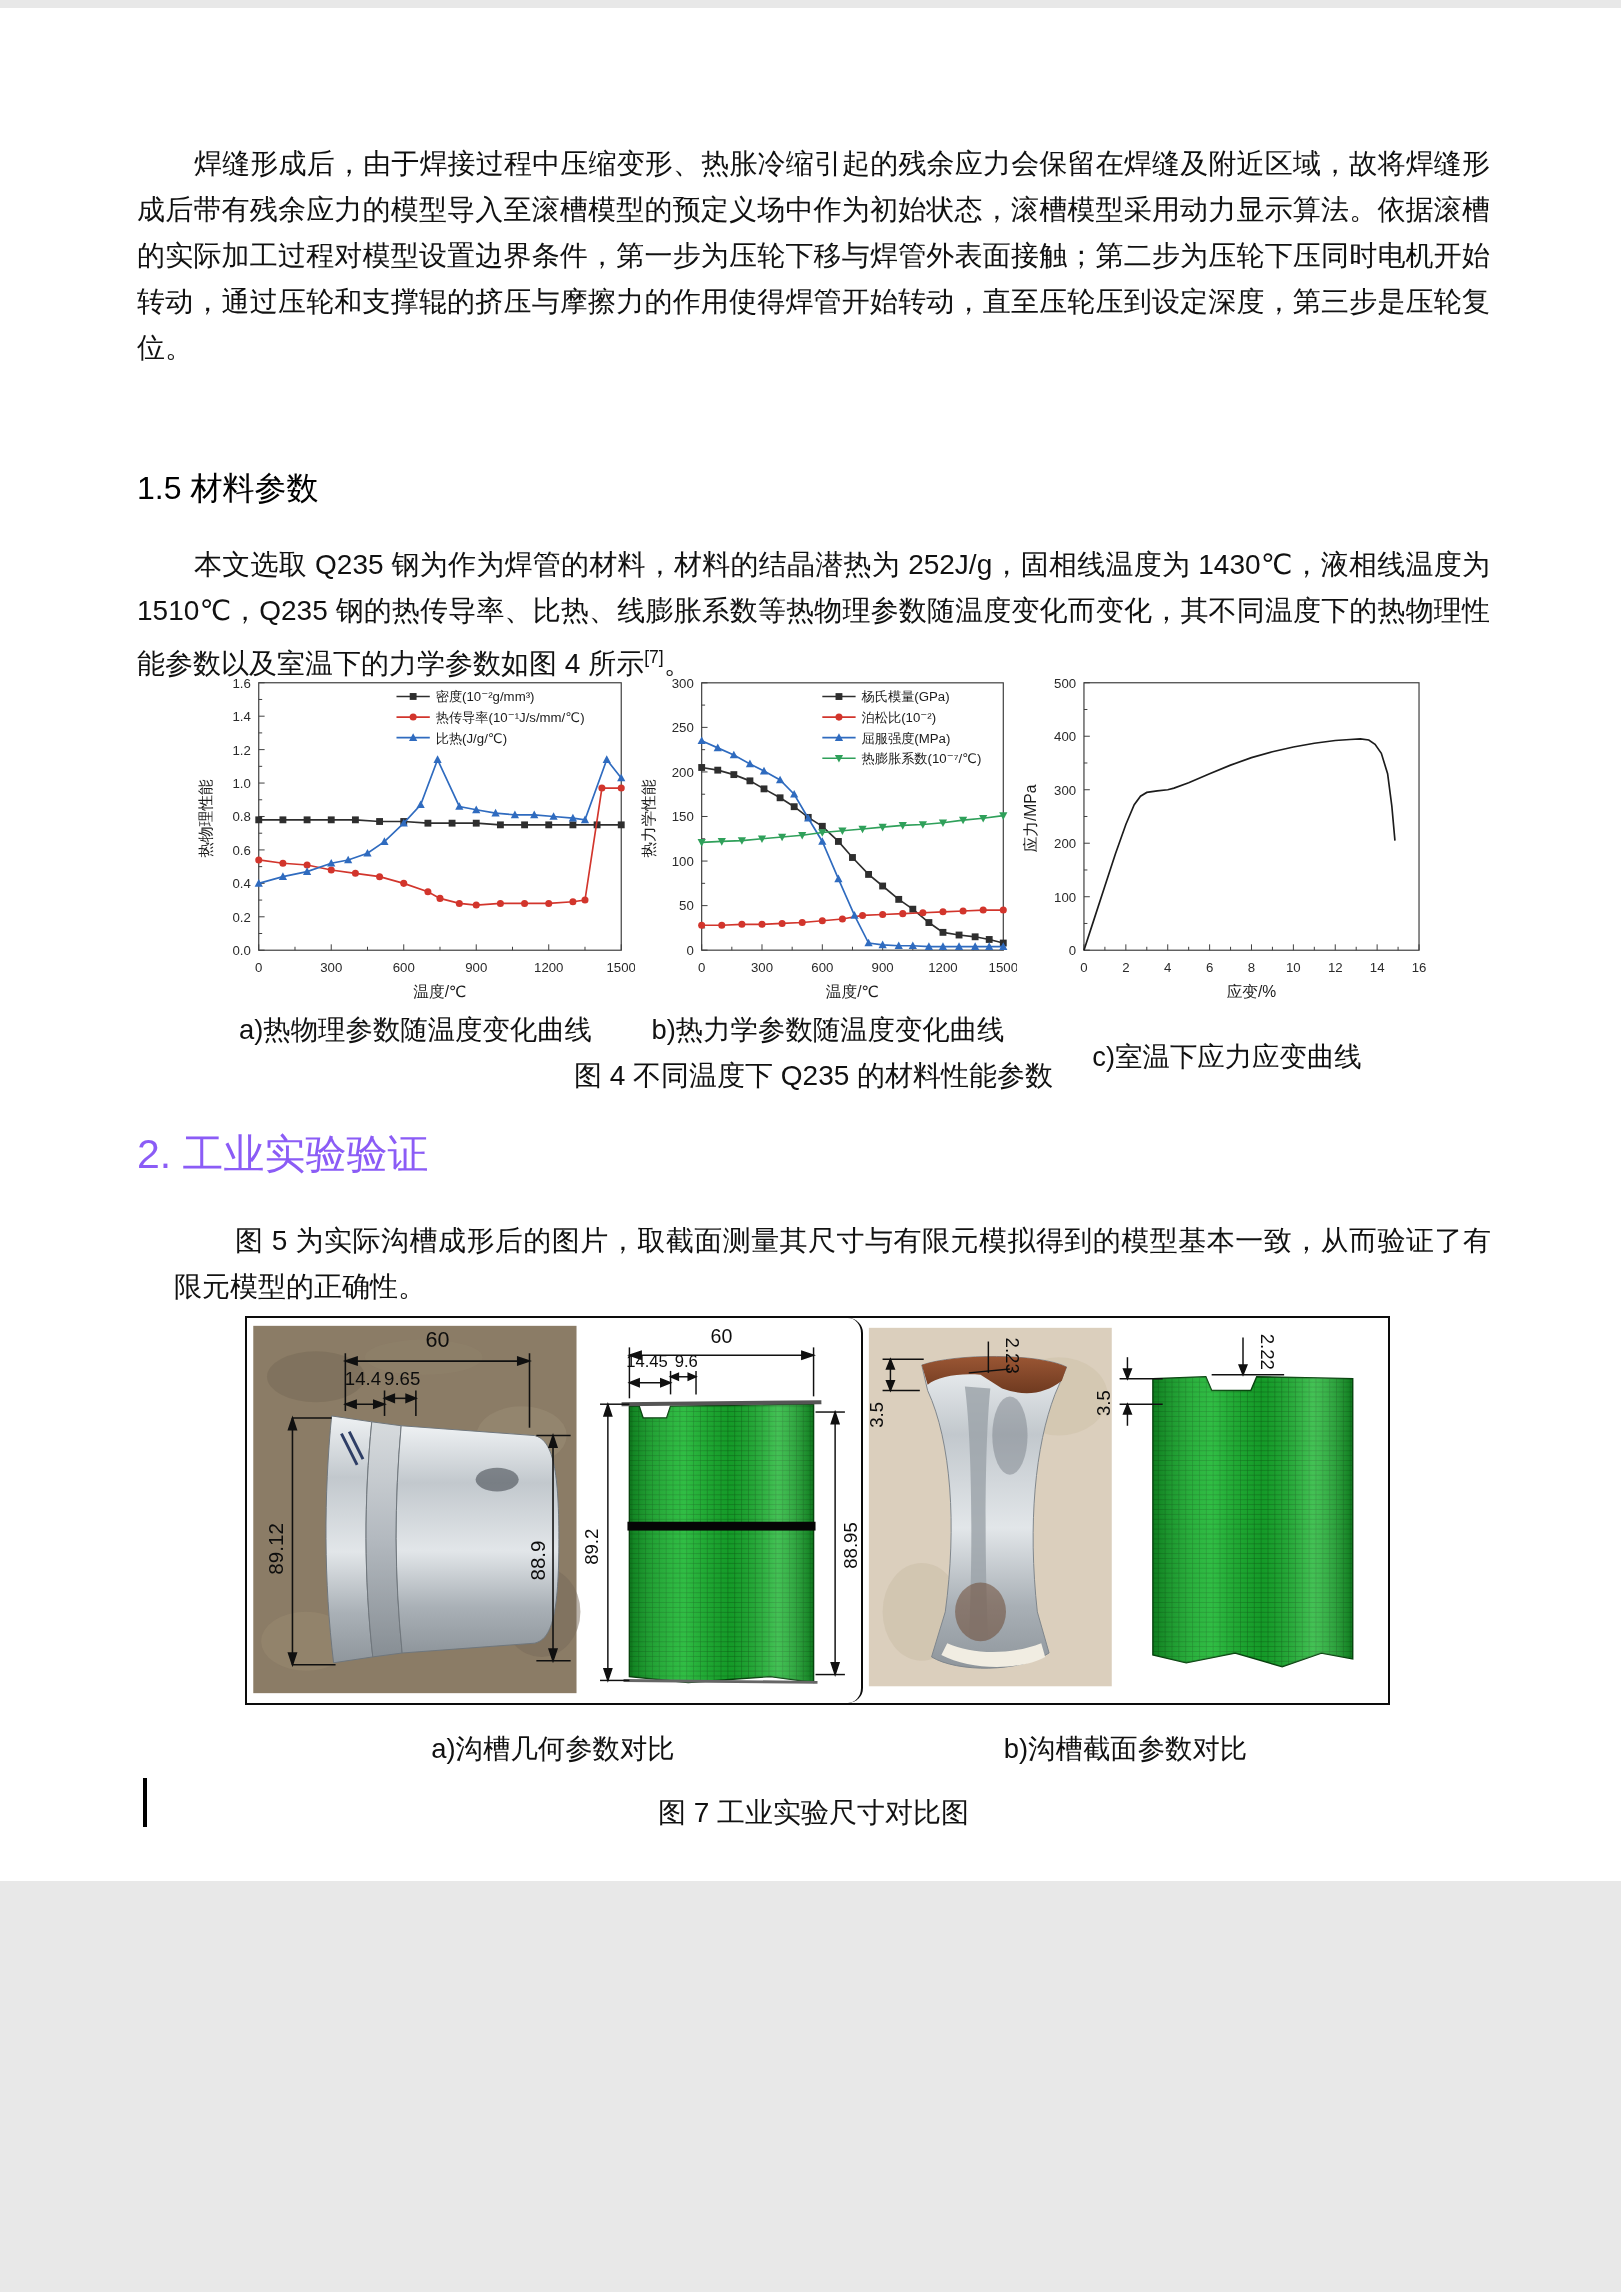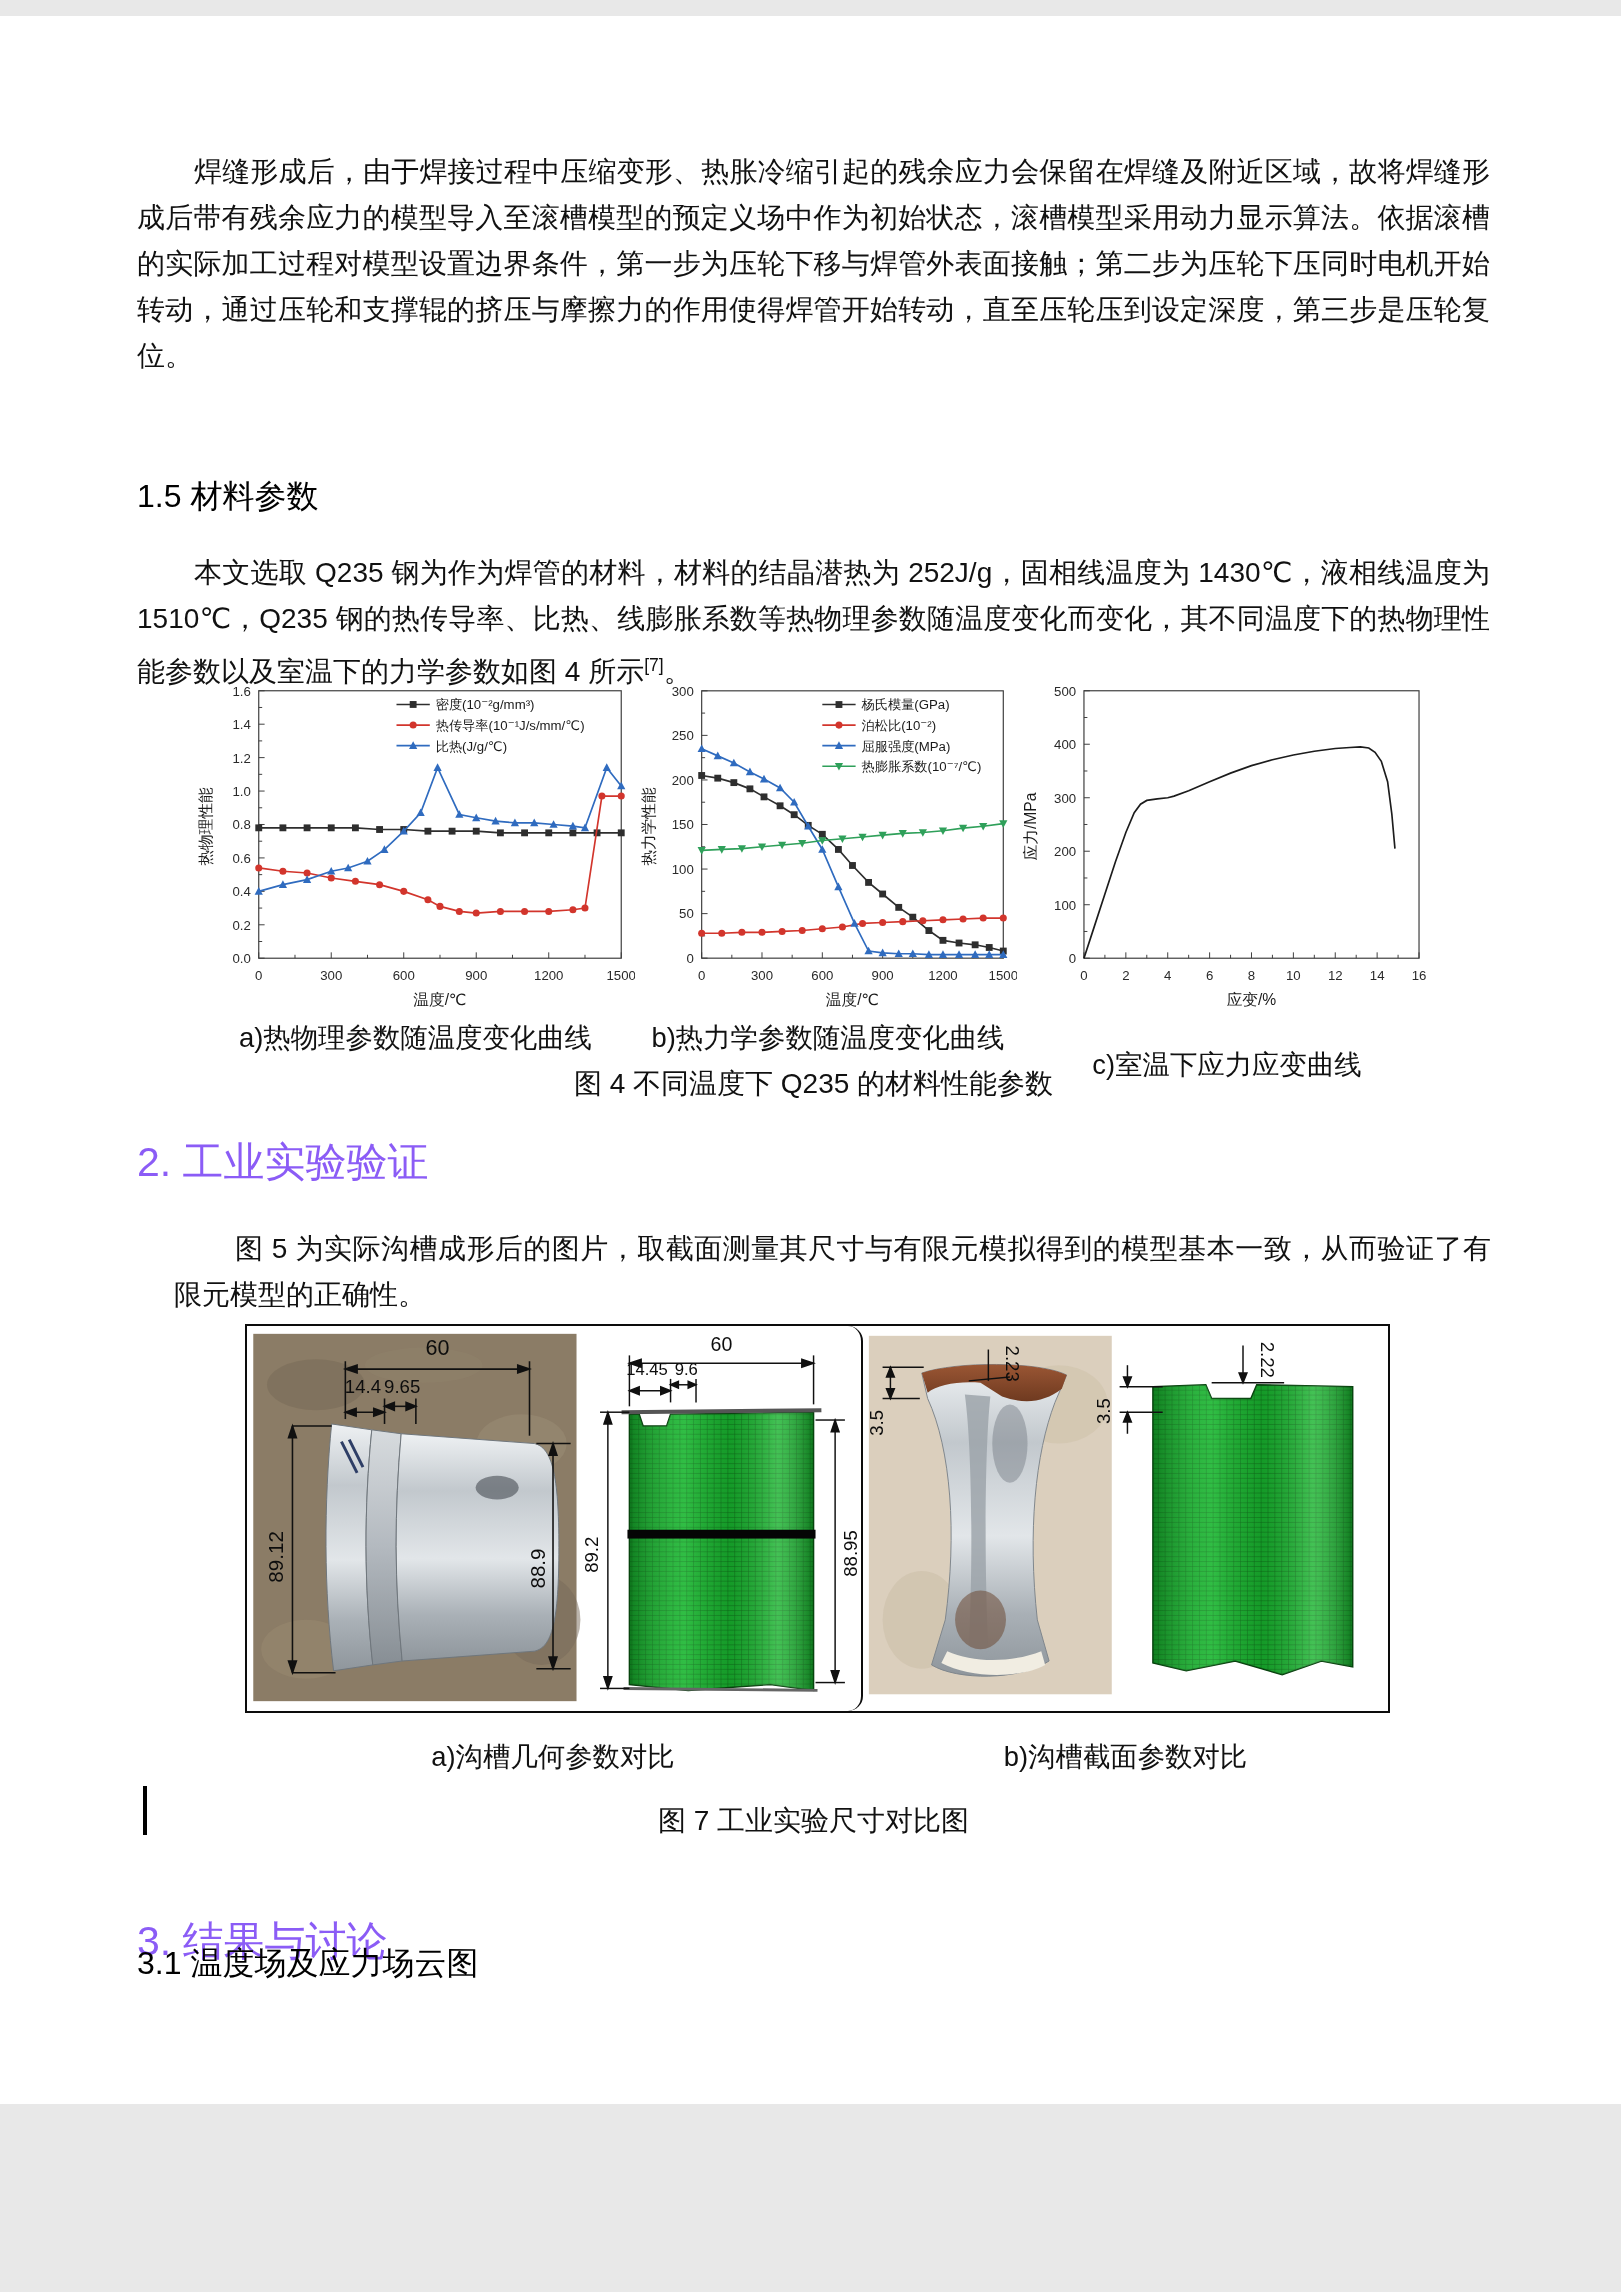--- a/index.html
+++ b/index.html
@@ -1,16 +1,16 @@
 <!DOCTYPE html>
 <html><head>
 <meta charset="utf-8">
 <style>
   html,body{margin:0;padding:0;background:#e8e8e8;}
-  .page{position:relative;width:1621px;height:2088px;background:#ffffff;margin:16px auto;
+  .page{position:relative;width:1621px;height:1873px;background:#ffffff;margin:8px auto;
         font-family:"Liberation Sans","DejaVu Sans",sans-serif;color:#1a1a1a;overflow:hidden;}
   .body-text{position:absolute;font-size:28px;line-height:46px;text-align:justify;color:#111;}
   .indent1{text-indent:57px;}
   .h-small{position:absolute;font-size:32px;font-weight:500;color:#000;}
   .h-big{position:absolute;font-size:41px;font-weight:500;color:#8b5cf6;}
   .caption{position:absolute;font-size:27.4px;color:#111;text-align:center;}
   .figtitle{position:absolute;font-size:28px;color:#111;text-align:center;}
   sup{font-size:17.6px;}
   svg{font-family:"Liberation Sans","DejaVu Sans",sans-serif;}
   .chart{position:absolute;}

